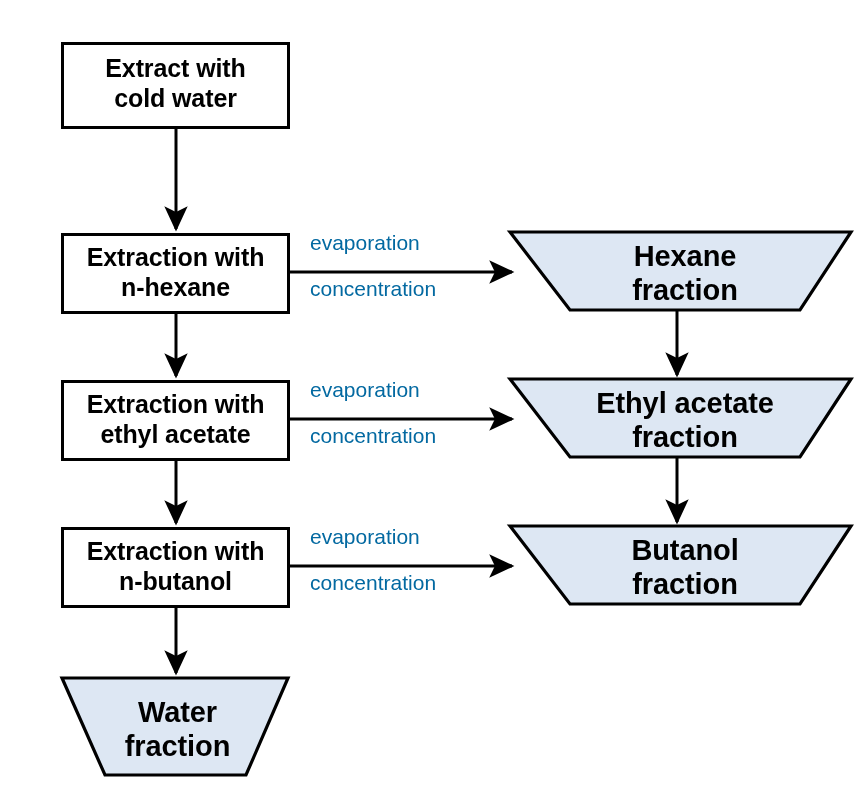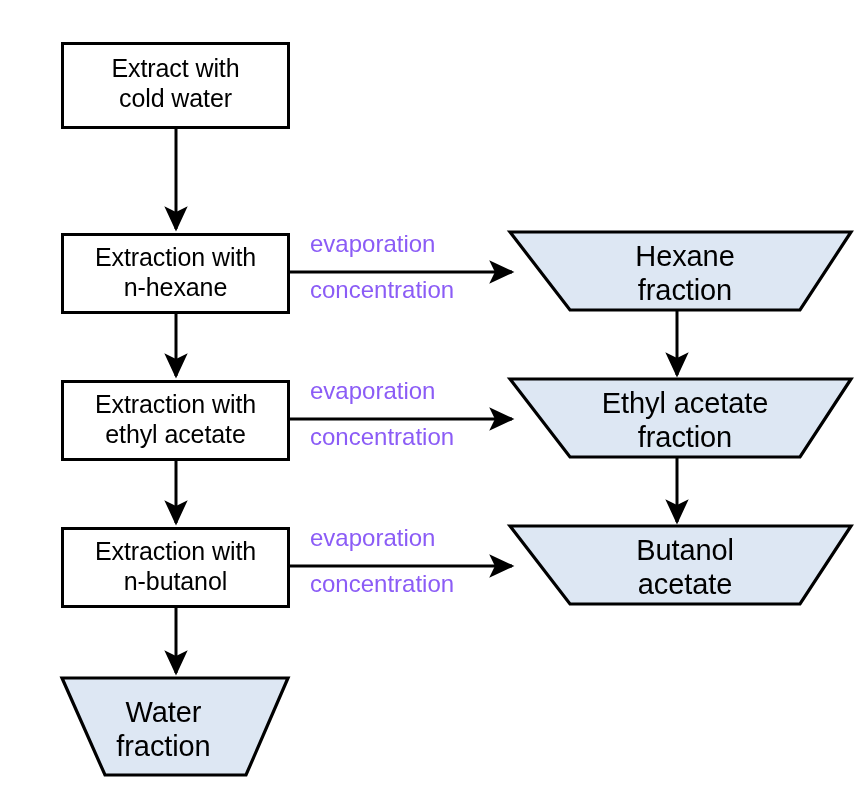--- a/index.html
+++ b/index.html
@@ -27,31 +27,32 @@
   }
   .node-label {
     position: absolute;
     text-align: center;
     color: #000000;
     font-size: 25px;
     line-height: 1.18;
     letter-spacing: -0.1px;
     white-space: pre-line;
     pointer-events: none;
+    font-weight: bold;
   }
   .proc-label {
     font-size: 25px;
   }
   .frac-label {
     font-size: 29px;
   }
   .edge-label {
     position: absolute;
-    color: #8b5cf6;
-    font-size: 24px;
+    color: #0369a1;
+    font-size: 21px;
     line-height: 1.1;
     white-space: nowrap;
   }
 </style>
 </head>
 <body>
 
 <div id="canvas">
 
   <svg id="flow-svg" viewBox="0 0 860 787">
@@ -96,23 +97,23 @@
   <div class="node-label proc-label" style="left:62px; top:537px; width:227px;">Extraction with
 n-butanol</div>
 
   <div class="node-label frac-label" style="left:555px; top:239px; width:260px;">Hexane
 fraction</div>
 
   <div class="node-label frac-label" style="left:555px; top:386px; width:260px;">Ethyl acetate
 fraction</div>
 
   <div class="node-label frac-label" style="left:555px; top:533px; width:260px;">Butanol
-acetate</div>
+fraction</div>
 
-  <div class="node-label frac-label" style="left:50px; top:695px; width:227px;">Water
+  <div class="node-label frac-label" style="left:64px; top:695px; width:227px;">Water
 fraction</div>
 
   <div class="edge-label" style="left:310px; top:231px;">evaporation</div>
   <div class="edge-label" style="left:310px; top:277px;">concentration</div>
 
   <div class="edge-label" style="left:310px; top:378px;">evaporation</div>
   <div class="edge-label" style="left:310px; top:424px;">concentration</div>
 
   <div class="edge-label" style="left:310px; top:525px;">evaporation</div>
   <div class="edge-label" style="left:310px; top:571px;">concentration</div>

